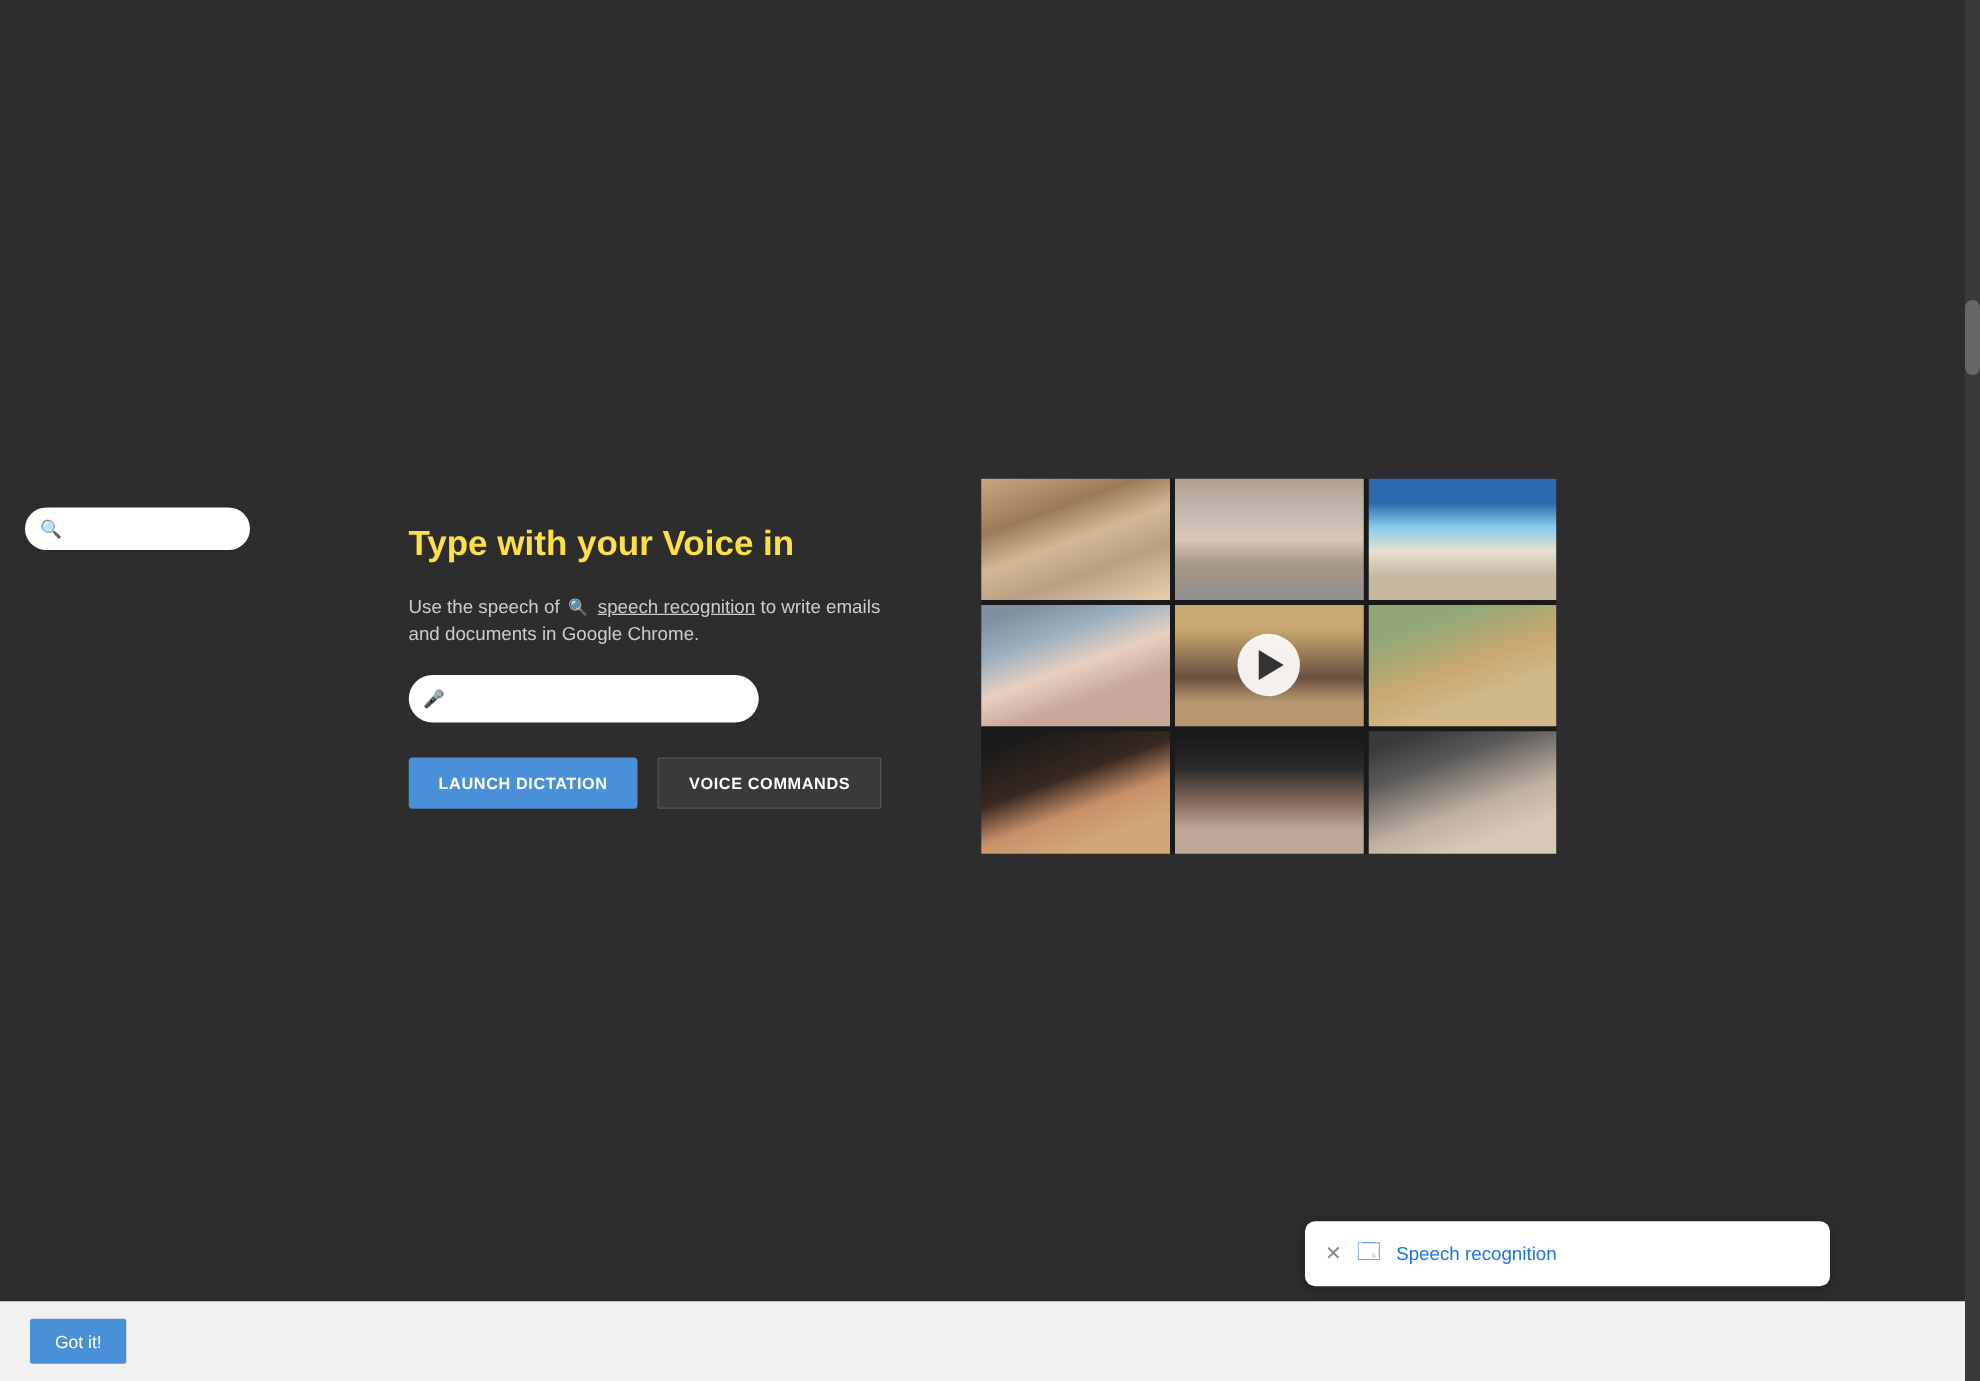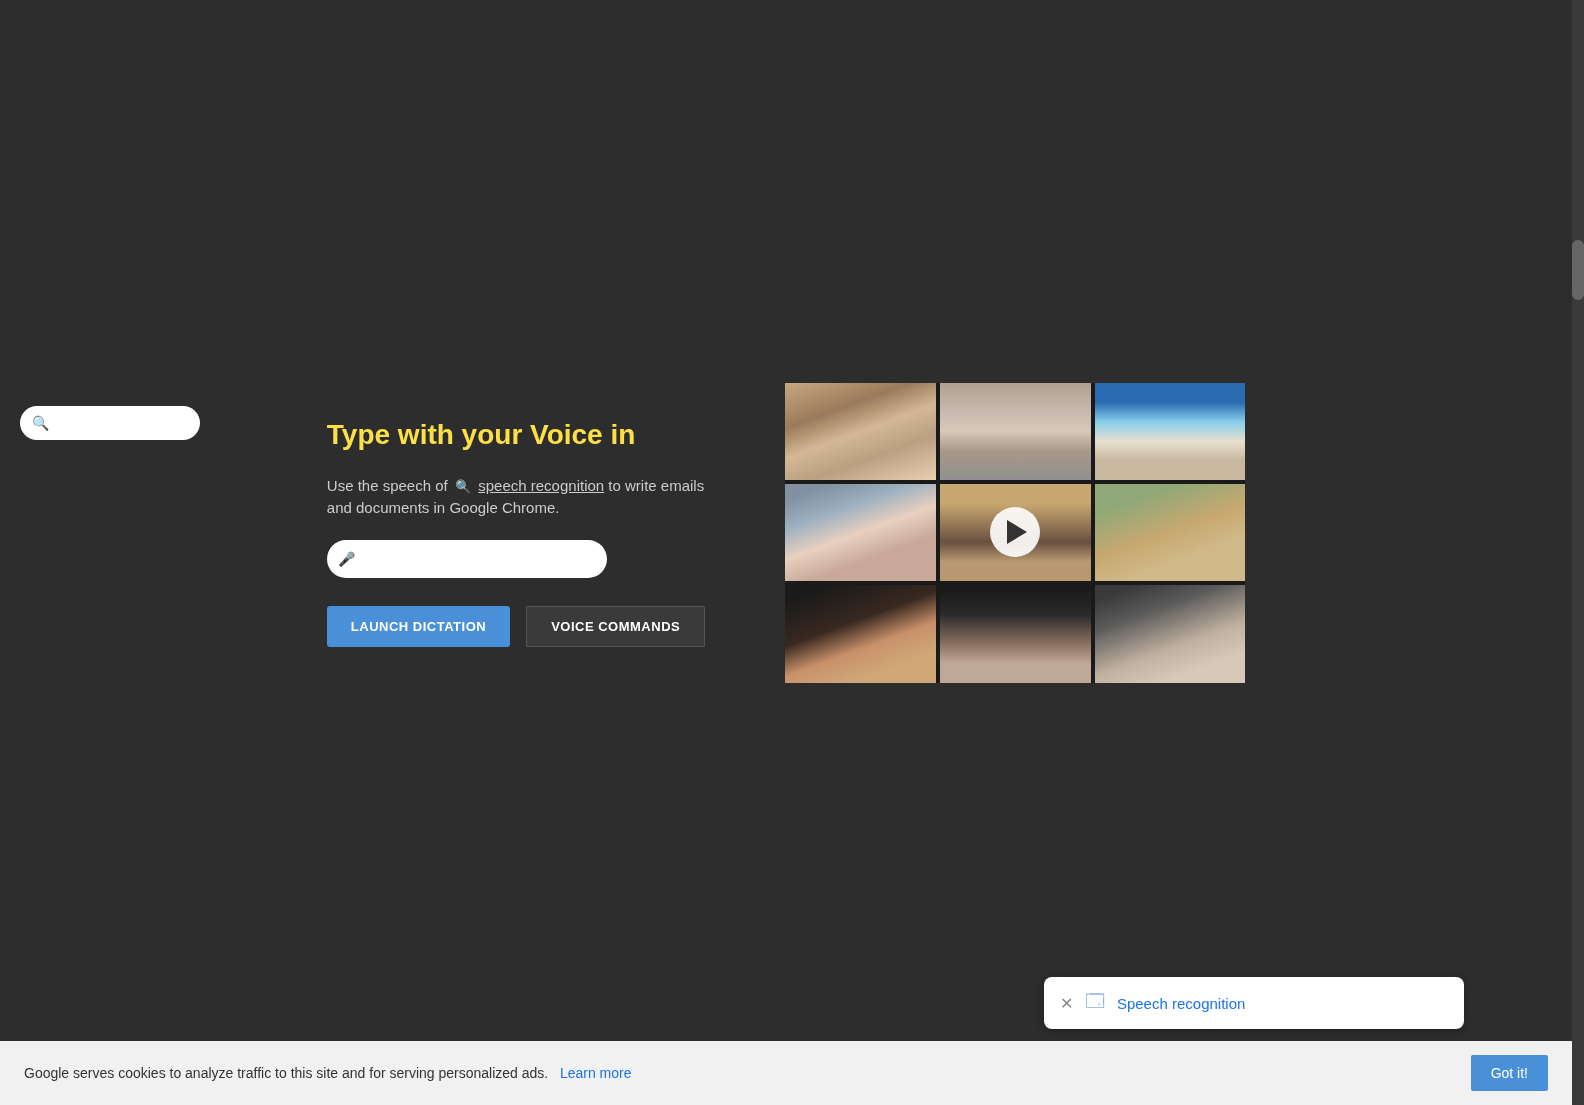--- a/index.html
+++ b/index.html
@@ -344,19 +344,14 @@
   </div>
 </div>
 
 <div class="speech-popup">
   <span class="popup-close">✕</span>
   <span class="popup-mic-icon">🗔</span>
   <span class="popup-text">Speech recognition</span>
 </div>
 
 <div class="cookie-banner">
-  <span class="cookie-text">
-    <span>Google serves cookies to analyze traffic to this site and for serving personalized ads.</span>
-    &nbsp;
-    <a href="#">Learn more</a>
-  </span>
   <button class="got-it-btn">Got it!</button>
 </div>
 
 </body></html>

